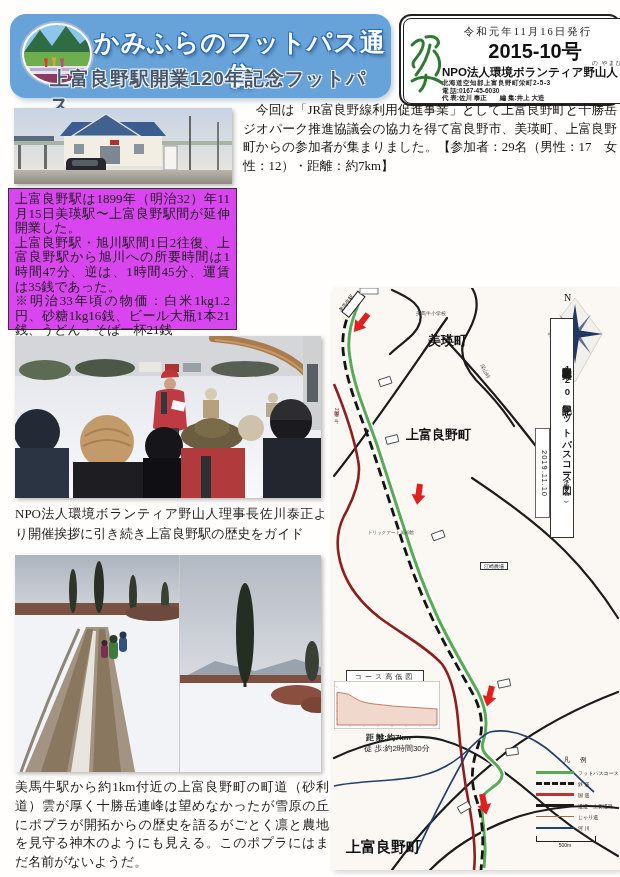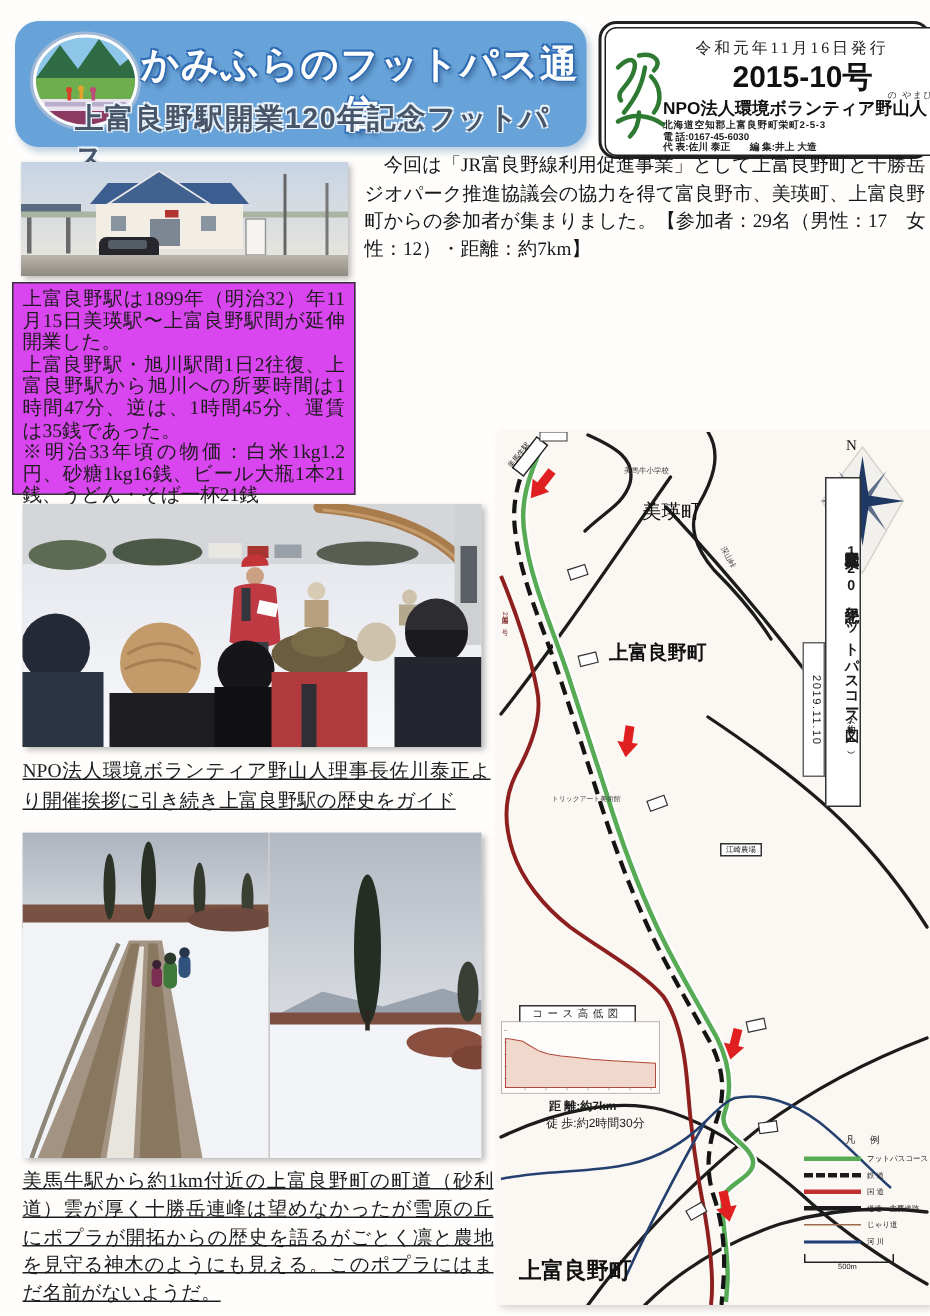--- a/index.html
+++ b/index.html
@@ -33,21 +33,21 @@
   .tel{position:absolute;left:38px;top:68px;font-size:6.5px;font-weight:bold;color:#222;}
   .people{position:absolute;left:38px;top:75px;font-size:6.5px;font-weight:bold;color:#222;}
 
   
   .photo{position:absolute;box-shadow:2px 2px 4px rgba(120,120,120,.5);background:#ddd;}
   .photo svg{display:block;}
   .history-box{position:absolute;left:8px;top:188px;width:229px;height:142px;border:1px solid #333;
           background:#d946ef;padding:3px 6px;box-sizing:border-box;font-size:13px;line-height:14.6px;
           text-align:justify;}
   .history-box p{margin:0;}
-  .caption{position:absolute;font-size:13px;line-height:20px;color:#1c1c1c;text-align:justify;text-decoration:underline;}
+  .caption{position:absolute;font-size:13px;line-height:20px;color:#1c1c1c;text-align:justify;}
 
   
   .article{position:absolute;left:243px;top:101px;width:374px;font-size:12.8px;line-height:18.6px;
           text-align:justify;color:#161616;}
   .article p{margin:0;}
 
   
   .map{position:absolute;left:332px;top:288px;width:288px;height:582px;background:#fbf7f3;
        box-shadow:2px 2px 5px rgba(140,140,140,.4);}
   .map svg.base{position:absolute;left:0;top:0;}
@@ -354,21 +354,21 @@
       <rect x="8" y="12" width="26" height="9" fill="#fff" stroke="#222" stroke-width="1" transform="rotate(-52 21 16)"></rect>
       <rect x="28" y="0" width="18" height="6" fill="#fff" stroke="#444" stroke-width="0.7"></rect>
     </svg>
 
     <div class="mlabel sans" style="left:232px;top:4px;font-size:10px;font-family:'Liberation Serif',serif;">N</div>
     <div class="vtitle">
       <span>上富良野駅開業120年記念フットパスコース図</span><small>（約7km）</small>
     </div>
     <div class="vdate">2019.11.10</div>
 
-    <div class="mlabel" style="left:96px;top:44px;font-size:13px;font-weight:normal;">美瑛町</div>
+    <div class="mlabel" style="left:96px;top:44px;font-size:13px;font-weight:bold;">美瑛町</div>
     <div class="mlabel" style="left:74px;top:138px;font-size:13px;font-weight:bold;">上富良野町</div>
     <div class="mlabel" style="left:14px;top:550px;font-size:15px;font-weight:bold;">上富良野町</div>
     <div class="mlabel" style="left:4px;top:12px;font-size:5px;transform:rotate(-52deg);">美馬牛駅</div>
     <div class="mlabel" style="left:84px;top:22px;font-size:5px;color:#444;">美馬牛小学校</div>
     <div class="mlabel" style="left:146px;top:80px;font-size:5px;color:#444;transform:rotate(62deg);">深山峠</div>
     <div class="mlabel" style="left:36px;top:242px;font-size:4.5px;color:#444;">トリックアート美術館</div>
     <div class="mlabel tiny-box" style="left:148px;top:274px;font-size:5px;padding:0 3px;">江崎農場</div>
     <div class="mlabel" style="left:2px;top:120px;font-size:4.5px;color:#7a2020;writing-mode:vertical-rl;">国道237号</div>
 
     <div class="elev">

